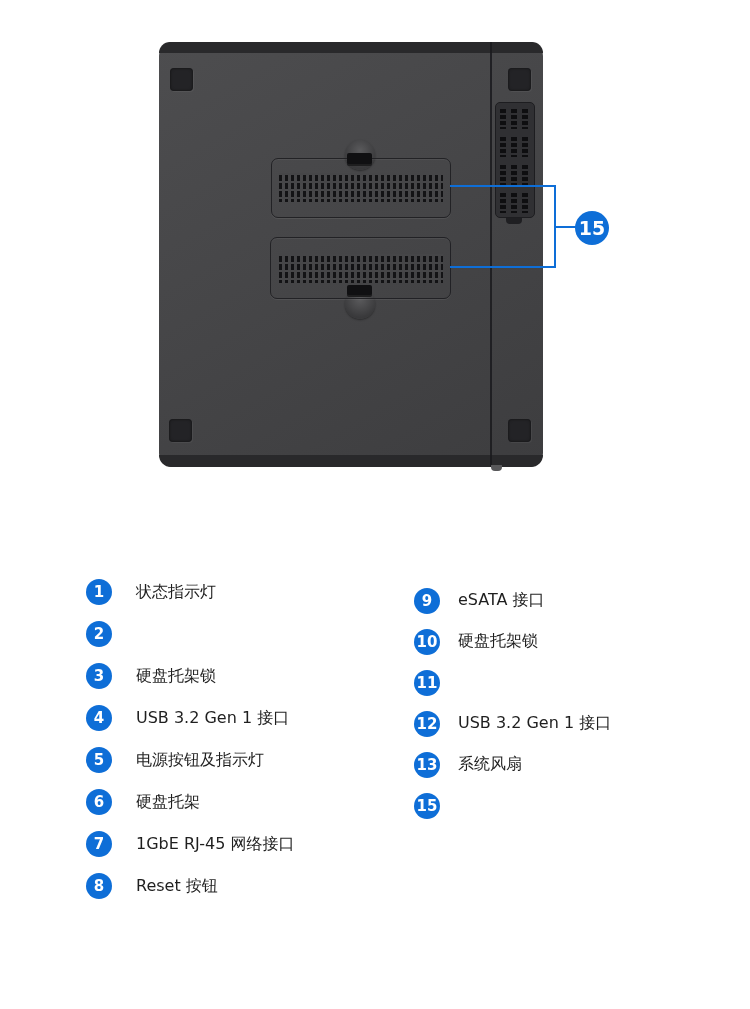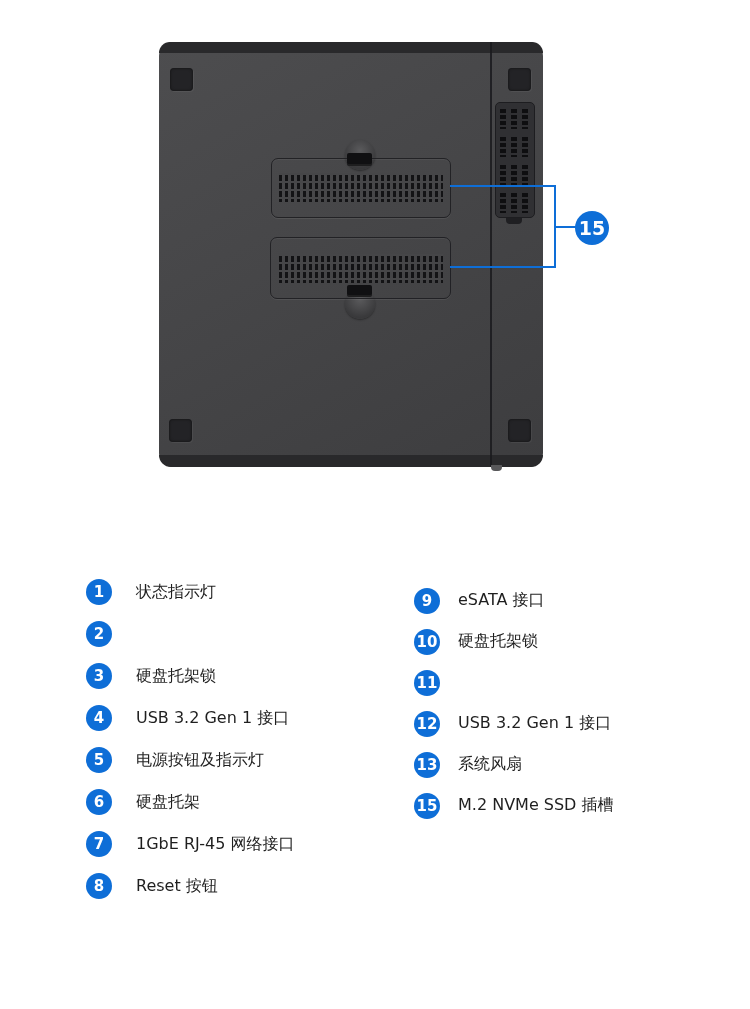--- a/index.html
+++ b/index.html
@@ -183,17 +183,16 @@
     <div class="legend-row">
       <span class="badge">12</span>
       <span class="legend-label">USB 3.2 Gen 1 接口</span>
     </div>
     <div class="legend-row">
       <span class="badge">13</span>
       <span class="legend-label">系统风扇</span>
     </div>
     <div class="legend-row">
       <span class="badge">15</span>
-      <span class="legend-label">M.2 NVMe SSD 插槽</span>
     </div>
   </div>
 
 </div>
 
 </body></html>

